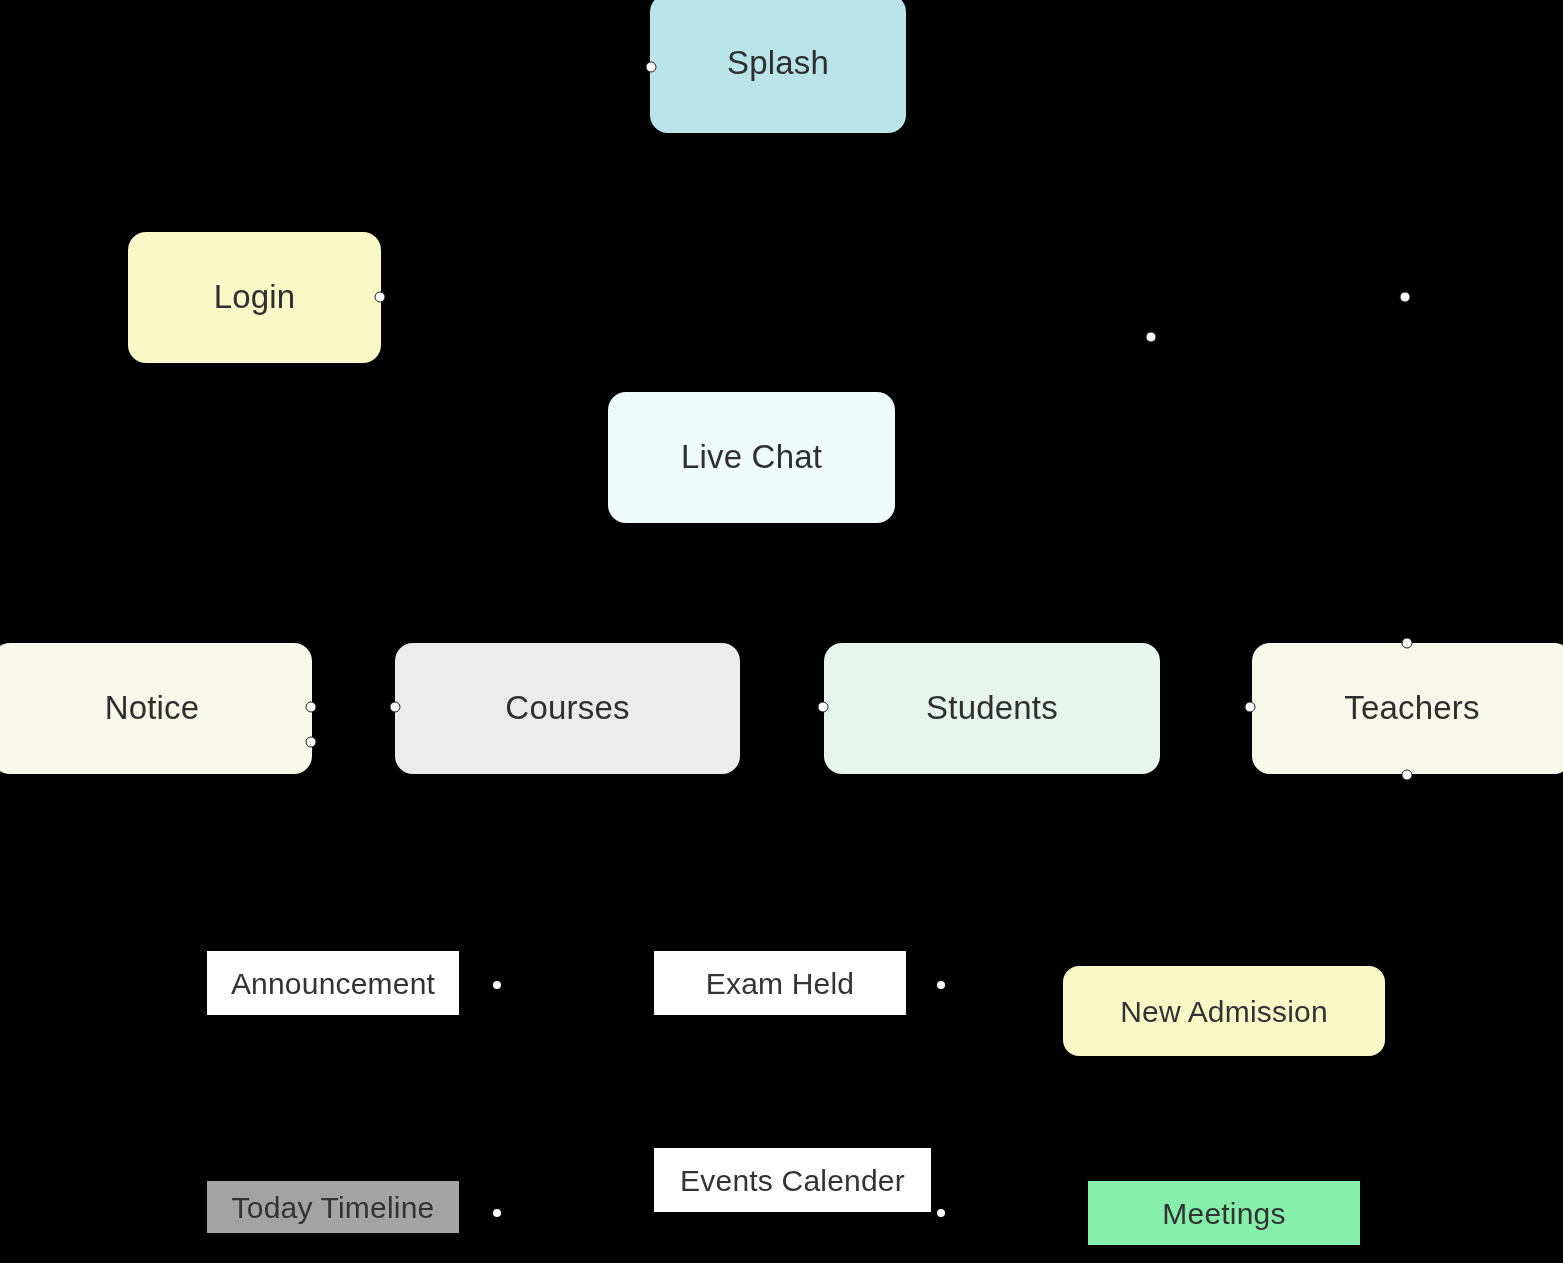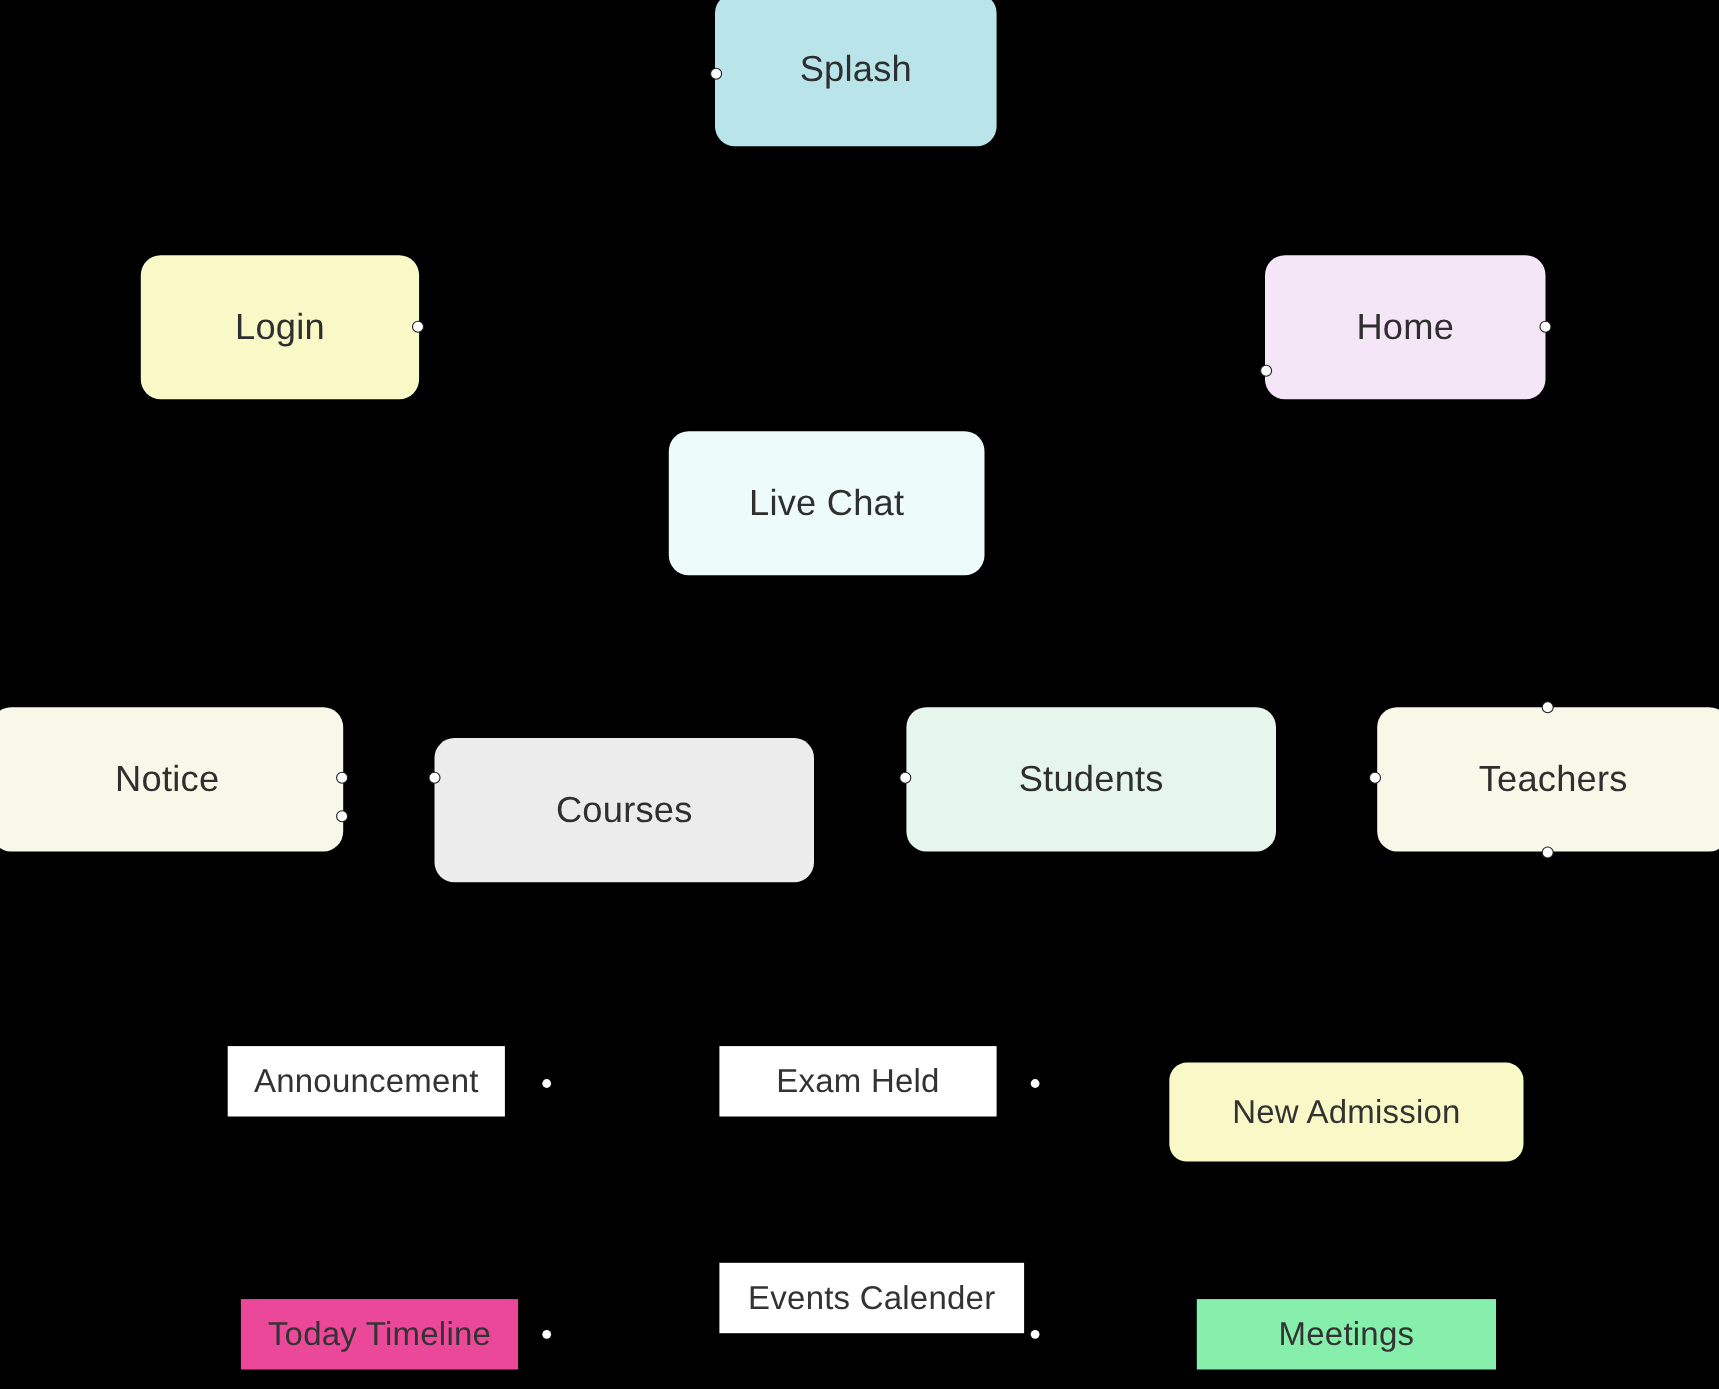--- a/index.html
+++ b/index.html
@@ -68,48 +68,45 @@
 </head>
 <body>
 
 <div id="canvas" style="background: rgb(0, 0, 0);">
     <div class="node screen" style="left: 650px; top: -6px; width: 256px; height: 139px; background: rgb(185, 228, 234);">
       <span>Splash</span>
     </div>
     <div class="node screen" style="left: 128px; top: 232px; width: 253px; height: 131px; background: rgb(249, 249, 200);">
       <span>Login</span>
     </div>
-    <div class="node screen" style="left: 1150px; top: 232px; width: 255px; height: 131px; background: rgb(244, 230, 247);">
-      <span>Home</span>
-    </div>
     <div class="node screen" style="left: 608px; top: 392px; width: 287px; height: 131px; background: rgb(238, 251, 251);">
       <span>Live Chat</span>
     </div>
     <div class="node screen" style="left: -8px; top: 643px; width: 320px; height: 131px; background: rgb(248, 248, 233);">
       <span>Notice</span>
     </div>
-    <div class="node screen" style="left: 395px; top: 643px; width: 345px; height: 131px; background: rgb(236, 236, 236); margin-top: 28px;">
+    <div class="node screen" style="left: 395px; top: 643px; width: 345px; height: 131px; background: rgb(236, 236, 236);">
       <span>Courses</span>
     </div>
     <div class="node screen" style="left: 824px; top: 643px; width: 336px; height: 131px; background: rgb(230, 246, 236);">
       <span>Students</span>
     </div>
     <div class="node screen" style="left: 1252px; top: 643px; width: 320px; height: 131px; background: rgb(248, 248, 233);">
       <span>Teachers</span>
     </div>
     <div class="node card" style="left: 207px; top: 951px; width: 252px; height: 64px; background: rgb(255, 255, 255);">
       <span>Announcement</span>
     </div>
     <div class="node card" style="left: 654px; top: 951px; width: 252px; height: 64px; background: rgb(255, 255, 255);">
       <span>Exam Held</span>
     </div>
     <div class="node card rounded" style="left: 1063px; top: 938px; width: 322px; height: 90px; background: rgb(249, 249, 200);">
       <span>New Admission</span>
     </div>
-    <div class="node card" style="left: 219px; top: 1181px; width: 252px; height: 64px; background: #ec4899;">
+    <div class="node card" style="left: 207px; top: 1181px; width: 252px; height: 52px; background: #a3a3a3;">
       <span>Today Timeline</span>
     </div>
     <div class="node card" style="left: 654px; top: 1148px; width: 277px; height: 64px; background: rgb(255, 255, 255);">
       <span>Events Calender</span>
     </div>
     <div class="node card" style="left: 1088px; top: 1181px; width: 272px; height: 64px; background: #86efac;">
       <span>Meetings</span>
     </div>
     <div class="dot" style="left: 651px; top: 67px;"></div>
     <div class="dot" style="left: 380px; top: 297px;"></div>

